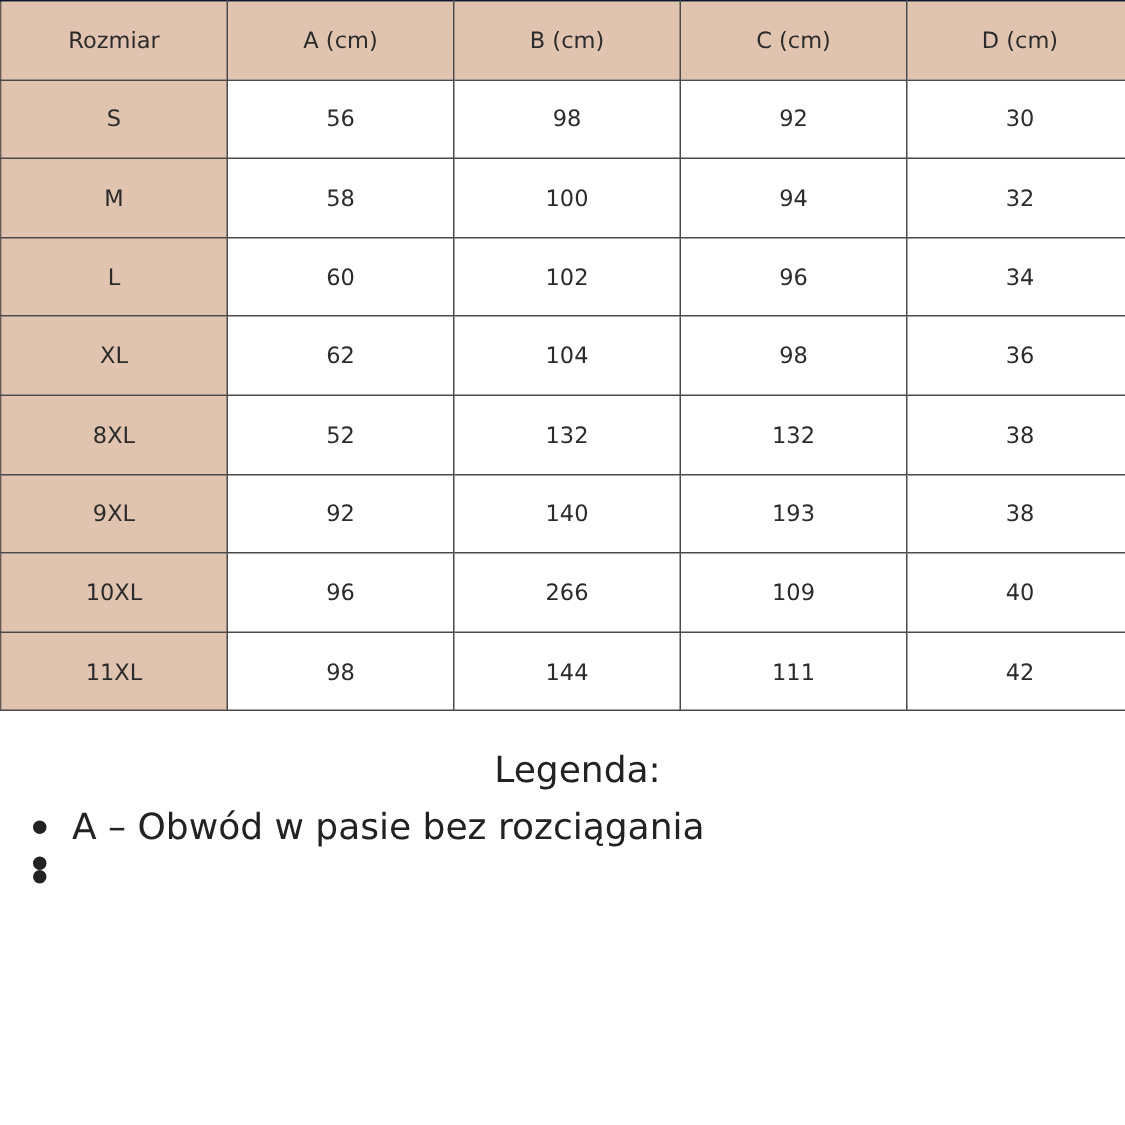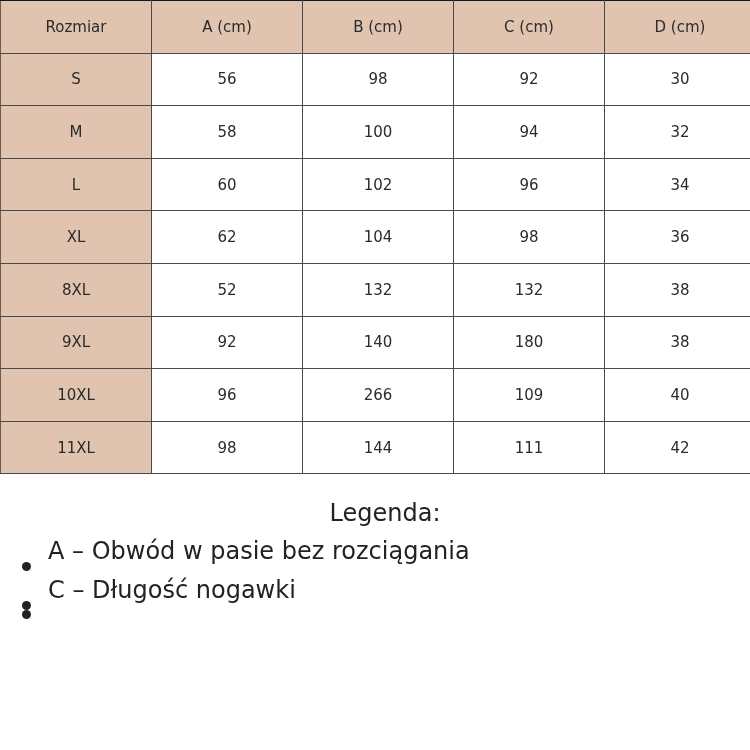--- a/index.html
+++ b/index.html
@@ -59,21 +59,21 @@
       padding-left: 20px;
       color: #222;
     }
     .legend-list {
       list-style: none;
       margin: 0;
       padding: 0 0 0 22px;
     }
     .legend-item {
       display: flex;
-      align-items: flex-end;
+      align-items: center;
       font-size: 24px;
       line-height: 39px;
       color: #222;
     }
     .bullet {
       display: inline-block;
       width: 9px;
       height: 9px;
       border-radius: 50%;
       background: #222;
@@ -127,21 +127,21 @@
       <td class="size-cell">8XL</td>
       <td class="val">52</td>
       <td class="val">132</td>
       <td class="val">132</td>
       <td class="val">38</td>
     </tr>
     <tr>
       <td class="size-cell">9XL</td>
       <td class="val">92</td>
       <td class="val">140</td>
-      <td class="val">180</td>
+      <td class="val">193</td>
       <td class="val">38</td>
     </tr>
     <tr>
       <td class="size-cell">10XL</td>
       <td class="val">96</td>
       <td class="val">266</td>
       <td class="val">109</td>
       <td class="val">40</td>
     </tr>
     <tr>
@@ -156,19 +156,18 @@
 
 <div class="legend">
   <div class="legend-title">Legenda:</div>
   <ul class="legend-list">
     <li class="legend-item">
       <span class="bullet"></span>
       <span>A – Obwód w pasie bez rozciągania</span>
     </li>
     <li class="legend-item">
       <span class="bullet"></span>
-      <span>C – Długość nogawki</span>
     </li>
     <li class="legend-item">
       <span class="bullet"></span>
     </li>
   </ul>
 </div>
 
 </body></html>

